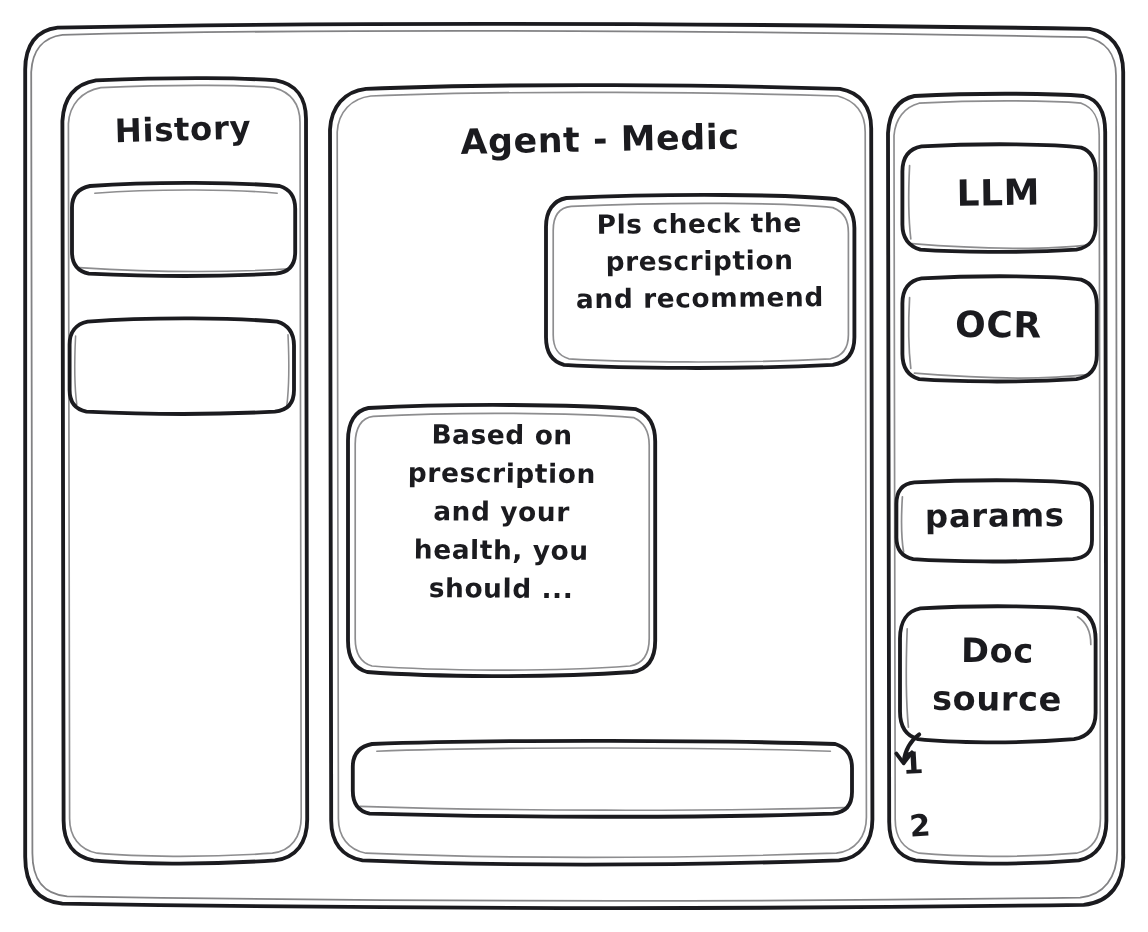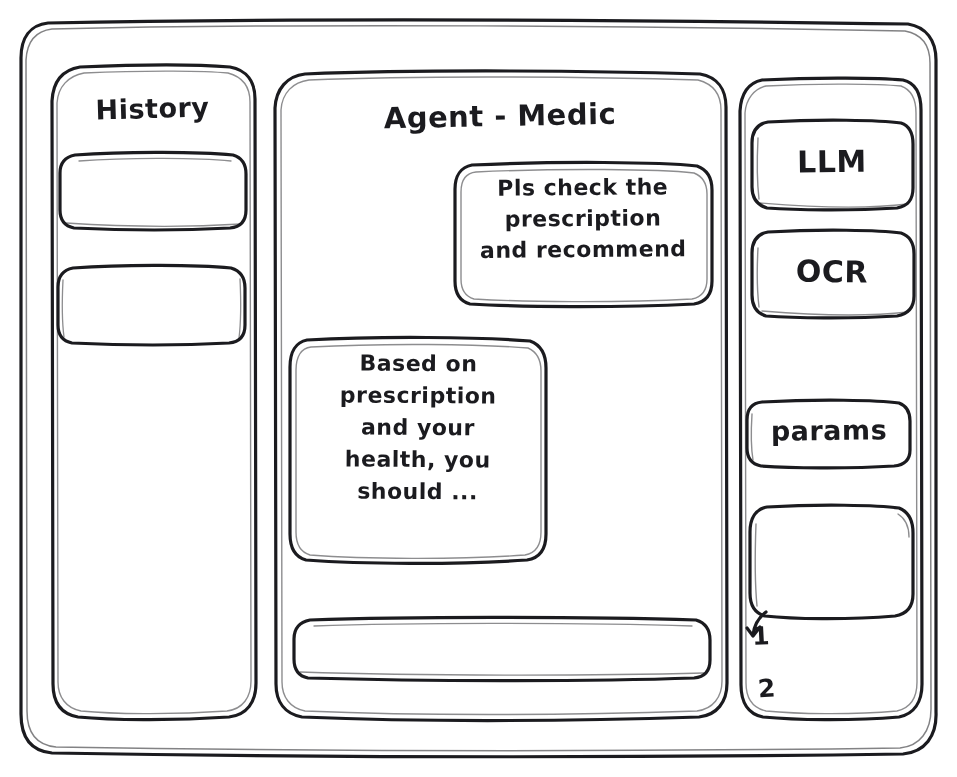--- a/index.html
+++ b/index.html
@@ -279,20 +279,22 @@
 and your
 health, you
 should ...</div>
 
   <div class="hw chip-llm">LLM</div>
 
   <div class="hw chip-ocr">OCR</div>
 
   <div class="hw chip-params">params</div>
 
+  <div class="hw chip-doc">Doc
+source</div>
 
   <div class="hw doc-num doc-num-1">1</div>
 
   <div class="hw doc-num doc-num-2">2</div>
 
   <div class="hit" style="left:52px;  top:64px;  width:206px; height:656px;"></div>
 
   <div class="hit" style="left:59px;  top:151px; width:188px; height:80px;"></div>
 
   <div class="hit" style="left:57px;  top:264px; width:189px; height:81px;"></div>

